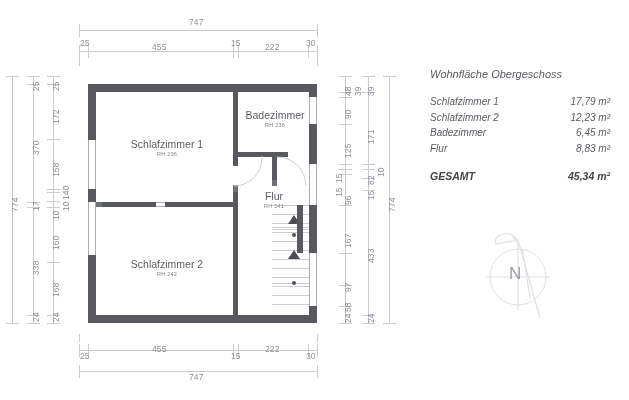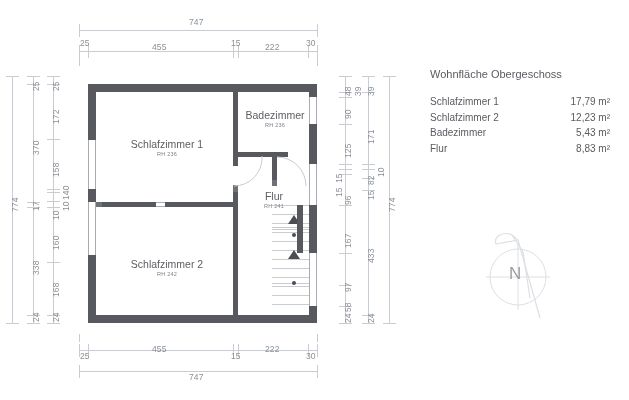--- a/index.html
+++ b/index.html
@@ -93,20 +93,21 @@
     color: #7e8186;
     line-height: 8px;
     letter-spacing: 0.2px;
   }
 
   
   #legend {
     position: absolute;
     left: 430px; top: 68px;
     width: 180px;
+    font-style: italic;
   }
   .legend-title {
     font-size: 11px;
     color: #595b60;
     margin-bottom: 14px;
     white-space: nowrap;
   }
   .legend-row {
     display: flex;
     justify-content: space-between;
@@ -400,27 +401,31 @@
     <div class="legend-row">
       <span class="ll">Schlafzimmer 1</span>
       <span class="lv">17,79 m²</span>
     </div>
     <div class="legend-row">
       <span class="ll">Schlafzimmer 2</span>
       <span class="lv">12,23 m²</span>
     </div>
     <div class="legend-row">
       <span class="ll">Badezimmer</span>
-      <span class="lv">5,43 m²</span>
+      <span class="lv">6,45 m²</span>
     </div>
     <div class="legend-row">
       <span class="ll">Flur</span>
       <span class="lv">8,83 m²</span>
     </div>
 
+    <div class="legend-total">
+      <span class="ll">GESAMT</span>
+      <span class="lv">45,34 m²</span>
+    </div>
   </div>
 
   <div id="compass">
     <svg width="100" height="110" viewBox="0 0 100 110">
 
       <circle cx="50" cy="55" r="28" fill="none" stroke="#dcdfe3" stroke-width="1"></circle>
 
       <line x1="18" y1="55" x2="82" y2="55" stroke="#dcdfe3" stroke-width="1"></line>
       <line x1="50" y1="22" x2="50" y2="88" stroke="#dcdfe3" stroke-width="1"></line>
 

